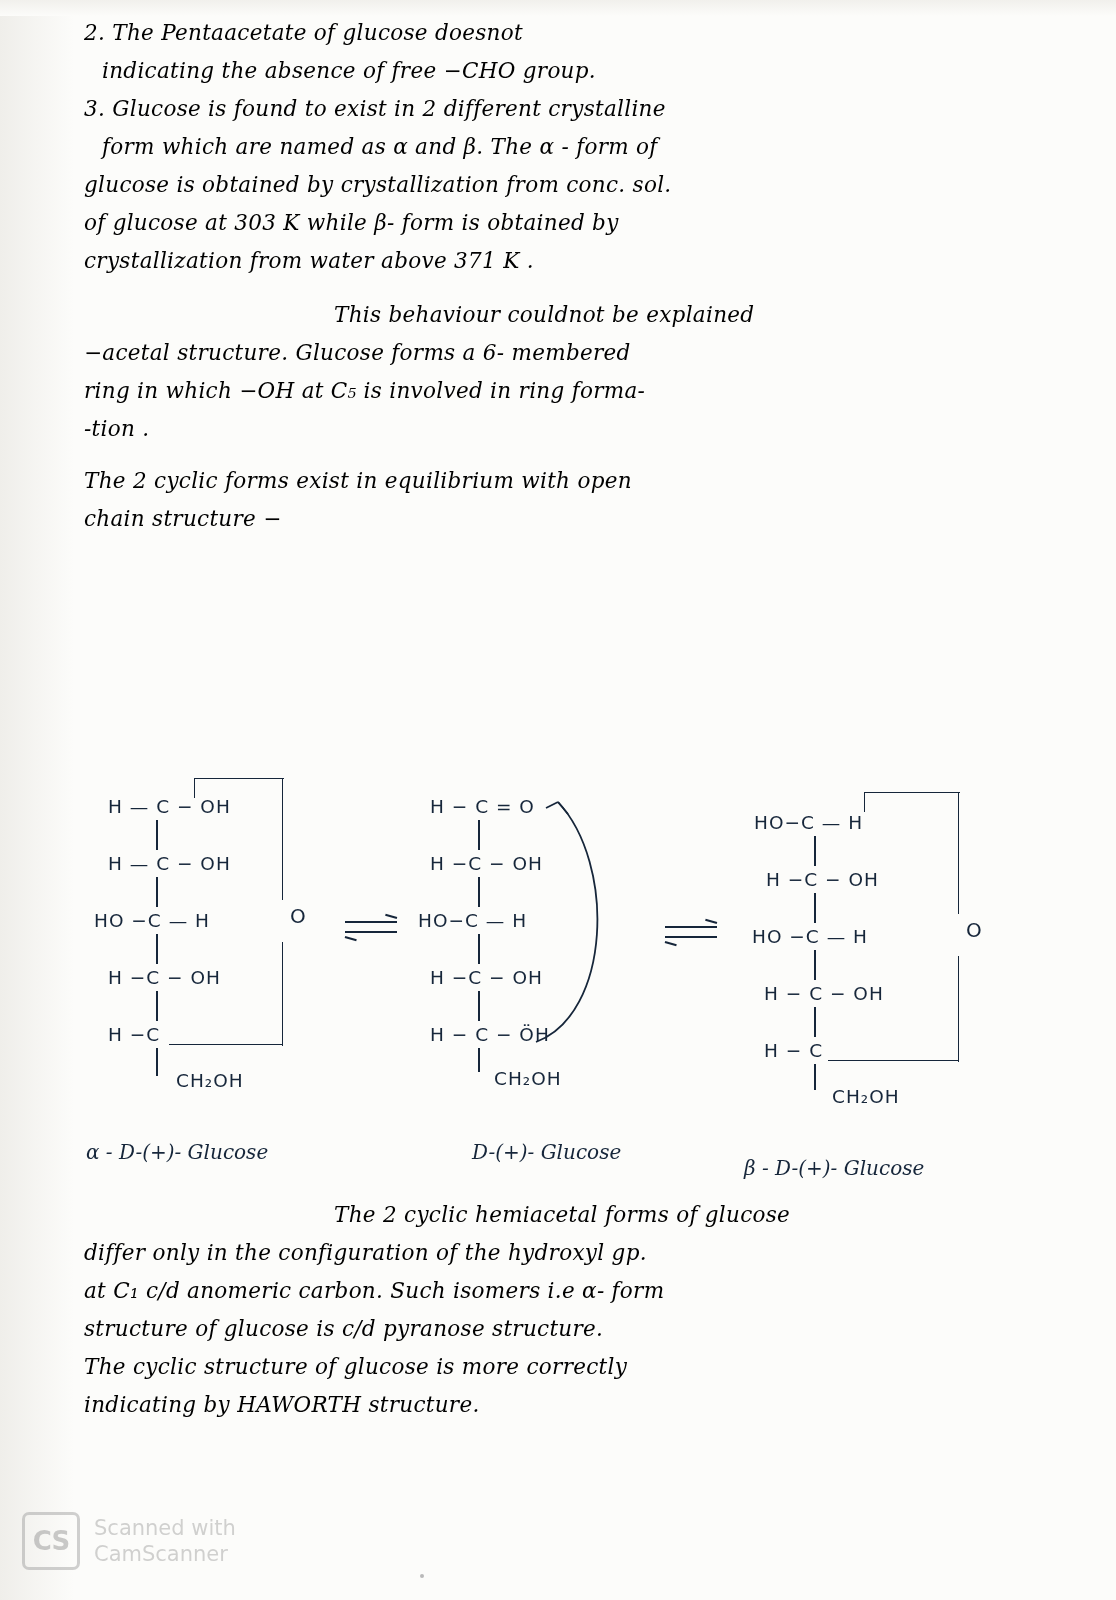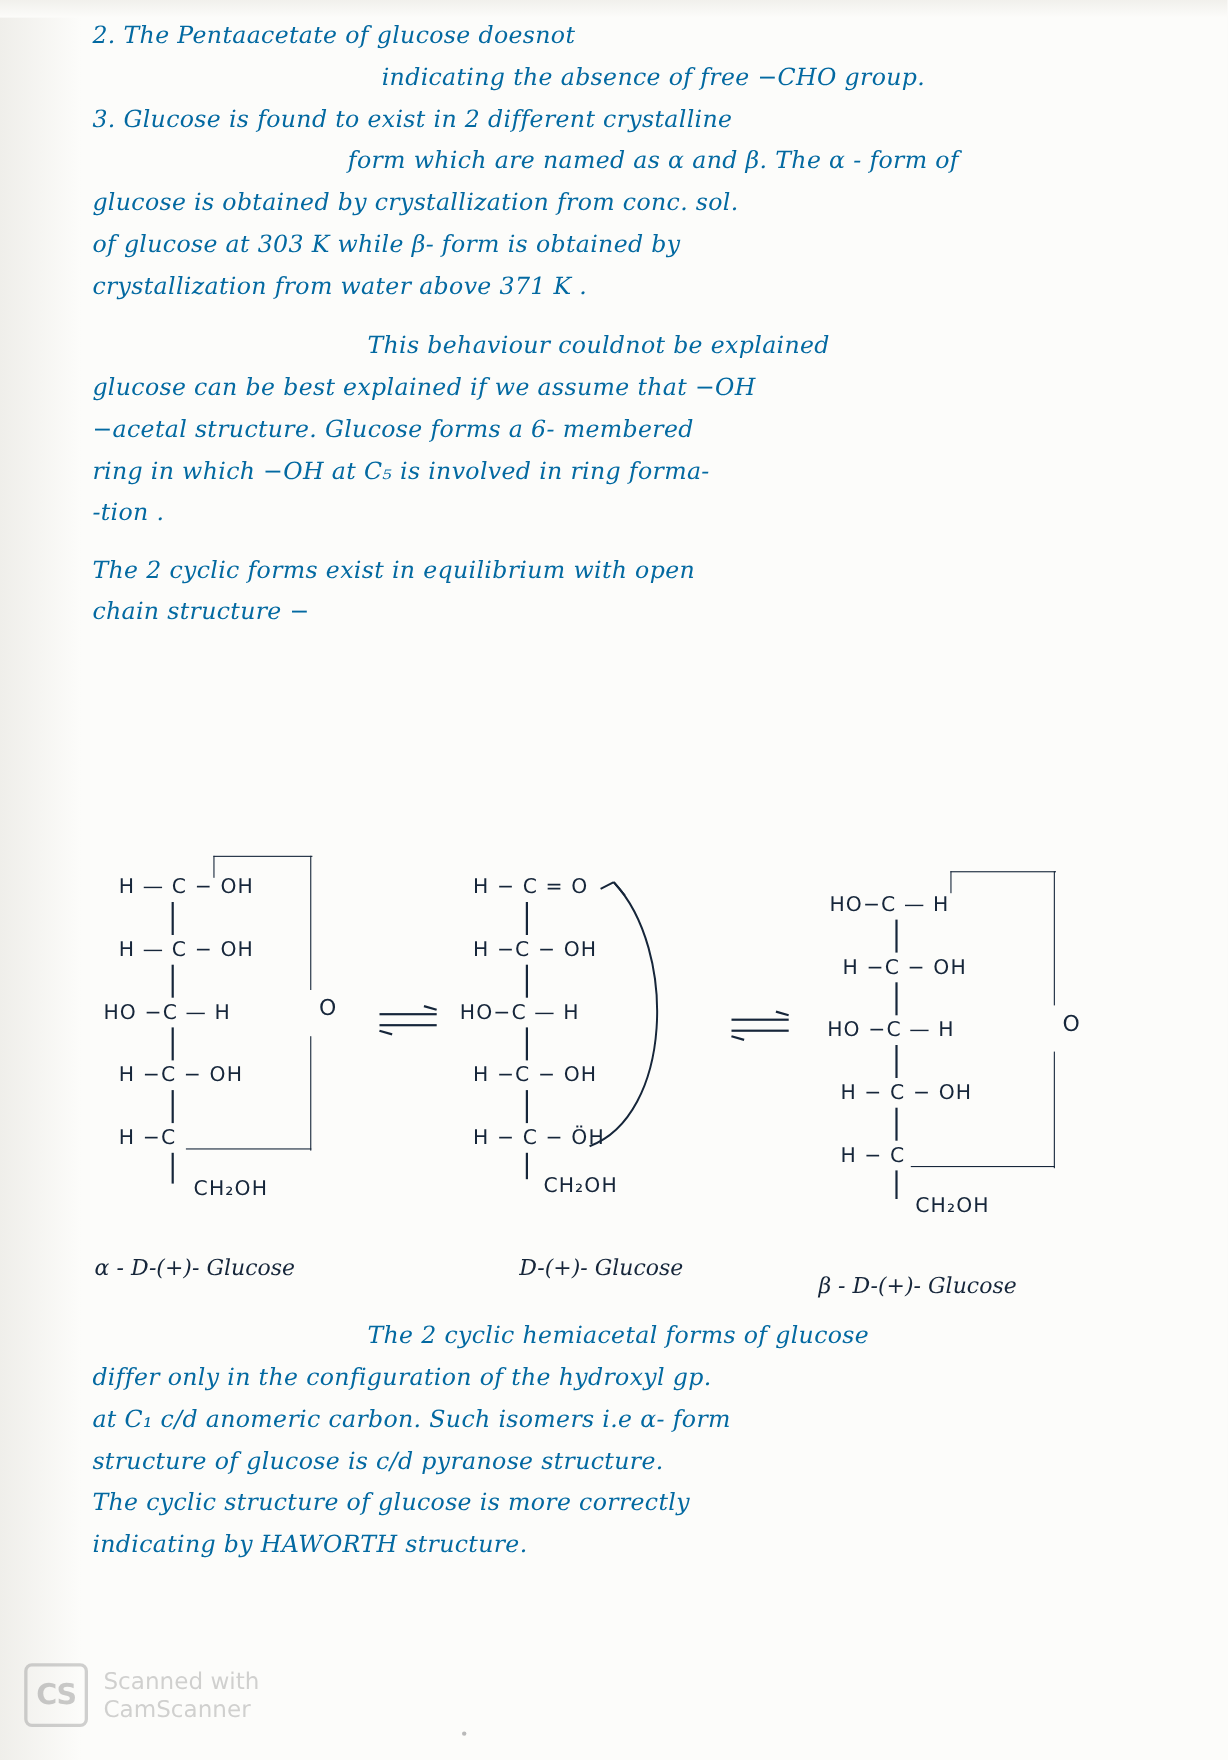--- a/index.html
+++ b/index.html
@@ -27,36 +27,36 @@
     background: linear-gradient(to right, #efeeea 0%, #fcfcfa 100%);
   }
   .scan-edge-top {
     position: absolute;
     left: 0; right: 0; top: 0; height: 16px;
     background: linear-gradient(to bottom, #f1f0ec 0%, #fcfcfa 100%);
   }
   .hw {
     font-family: "DejaVu Serif", serif;
     font-style: italic;
-    color: #0369a1;
+    color: #000000;
   }
   .body-text {
     position: absolute;
     left: 84px;
     right: 30px;
     top: 14px;
     font-size: 21.5px;
     line-height: 38px;
     letter-spacing: 0.3px;
   }
   .line {
     white-space: pre;
     display: block;
   }
-  .indent1 { padding-left: 18px; text-align: center; }
+  .indent1 { padding-left: 18px; }
   .center-ish { padding-left: 250px; }
 
   
   .structures {
     position: absolute;
     left: 84px;
     right: 20px;
     top: 770px;
     height: 420px;
   }
@@ -186,21 +186,20 @@
     <span class="line indent1">indicating the absence of free −CHO group.</span>
     <span class="line">3. Glucose is found to exist in 2 different crystalline</span>
     <span class="line indent1">form which are named as α and β. The α - form of</span>
     <span class="line">glucose is obtained by crystallization from conc. sol.</span>
     <span class="line">of glucose at 303 K while β- form is obtained by</span>
     <span class="line">crystallization from water above 371 K .</span>
 
     <span class="line" style="height:16px">&nbsp;</span>
 
     <span class="line center-ish">This behaviour couldnot be explained</span>
-    <span class="line">glucose can be best explained if we assume that −OH</span>
     <span class="line">−acetal structure. Glucose forms a 6- membered</span>
     <span class="line">ring in which −OH at C₅ is involved in ring forma-</span>
     <span class="line">-tion .</span>
 
     <span class="line" style="height:14px">&nbsp;</span>
 
     <span class="line">The 2 cyclic forms exist in equilibrium with open</span>
     <span class="line">chain structure −</span>
   </div>
 

